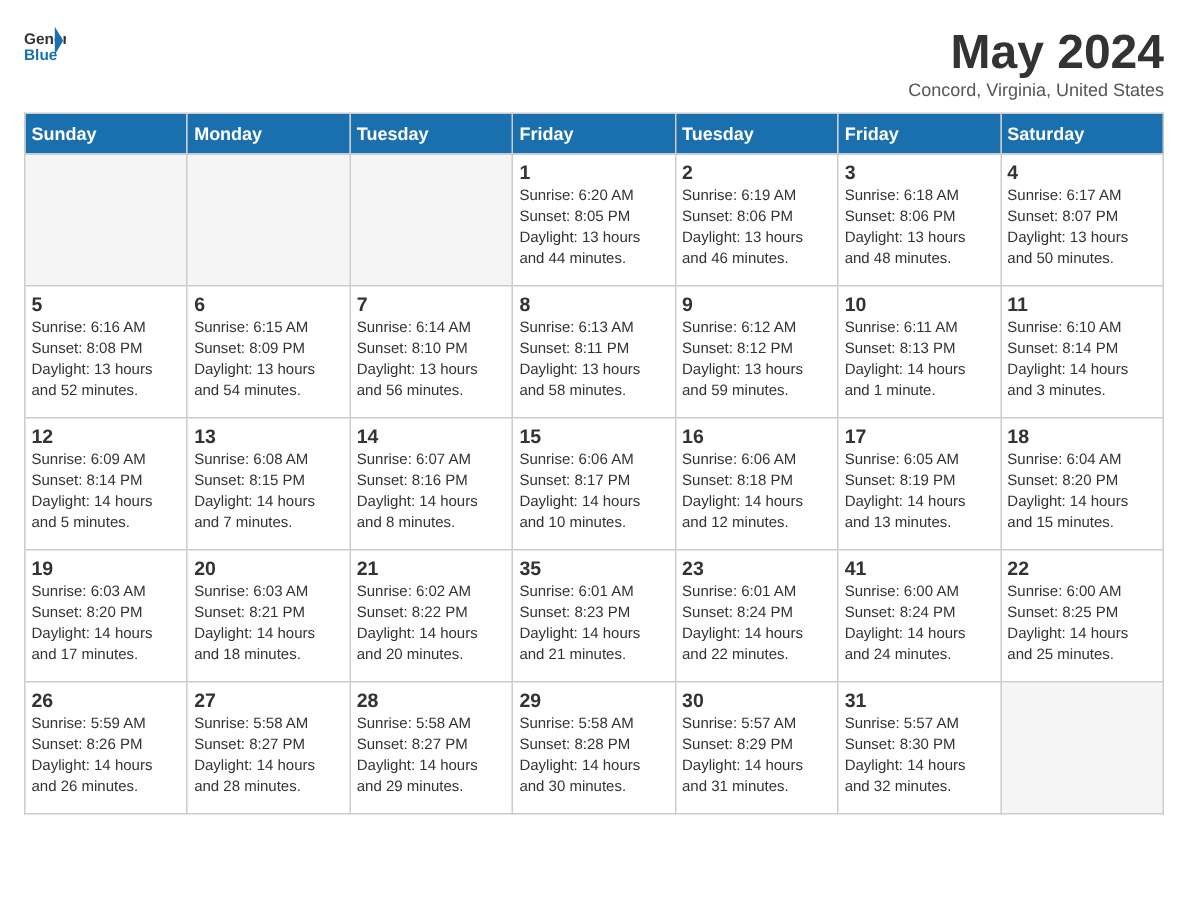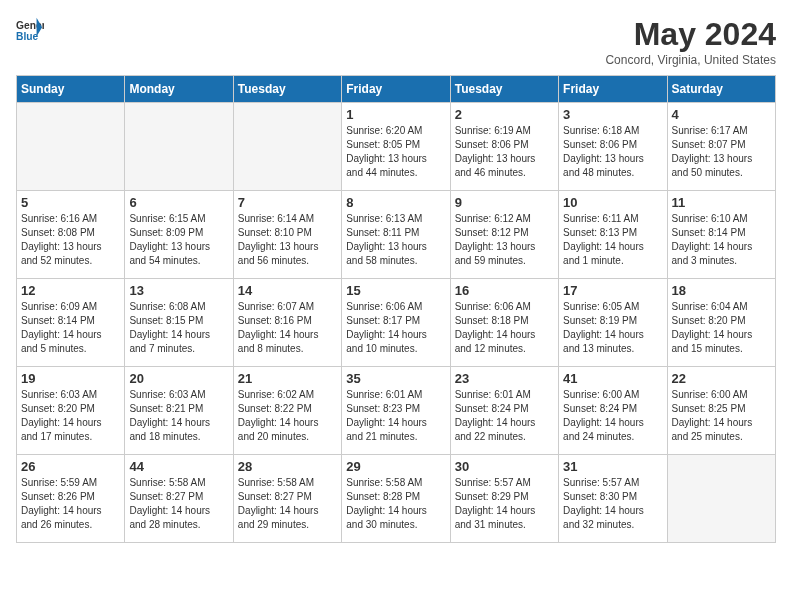--- a/index.html
+++ b/index.html
@@ -219,21 +219,21 @@
           <span class="day-num">22</span>
           <div class="cell-text">Sunrise: 6:00 AM<br>Sunset: 8:25 PM<br>Daylight: 14 hours and 25 minutes.</div>
         </td>
       </tr>
       <tr>
         <td>
           <span class="day-num">26</span>
           <div class="cell-text">Sunrise: 5:59 AM<br>Sunset: 8:26 PM<br>Daylight: 14 hours and 26 minutes.</div>
         </td>
         <td>
-          <span class="day-num">44</span>
+          <span class="day-num">27</span>
           <div class="cell-text">Sunrise: 5:58 AM<br>Sunset: 8:27 PM<br>Daylight: 14 hours and 28 minutes.</div>
         </td>
         <td>
           <span class="day-num">28</span>
           <div class="cell-text">Sunrise: 5:58 AM<br>Sunset: 8:27 PM<br>Daylight: 14 hours and 29 minutes.</div>
         </td>
         <td>
           <span class="day-num">29</span>
           <div class="cell-text">Sunrise: 5:58 AM<br>Sunset: 8:28 PM<br>Daylight: 14 hours and 30 minutes.</div>
         </td>

